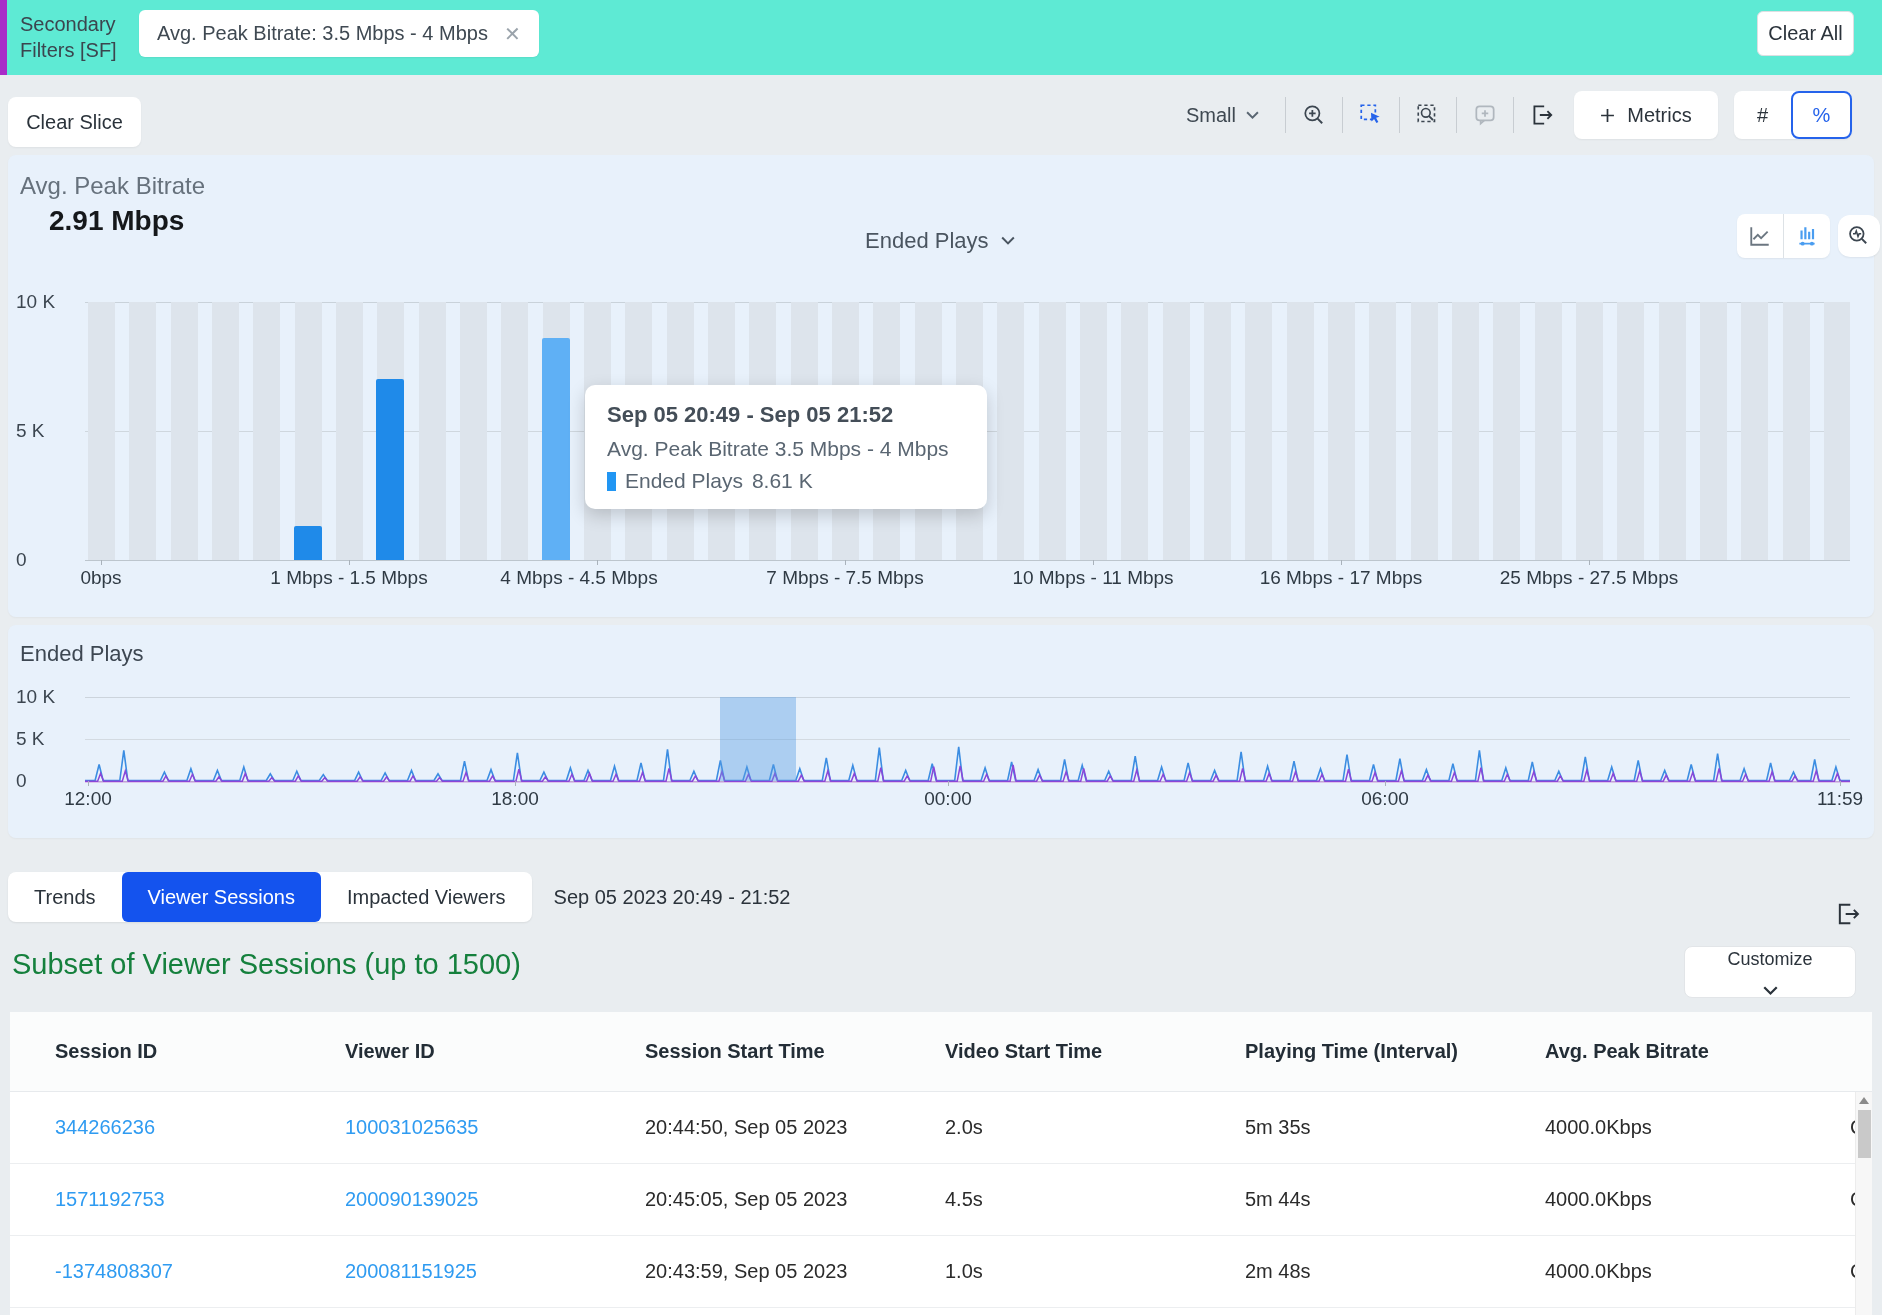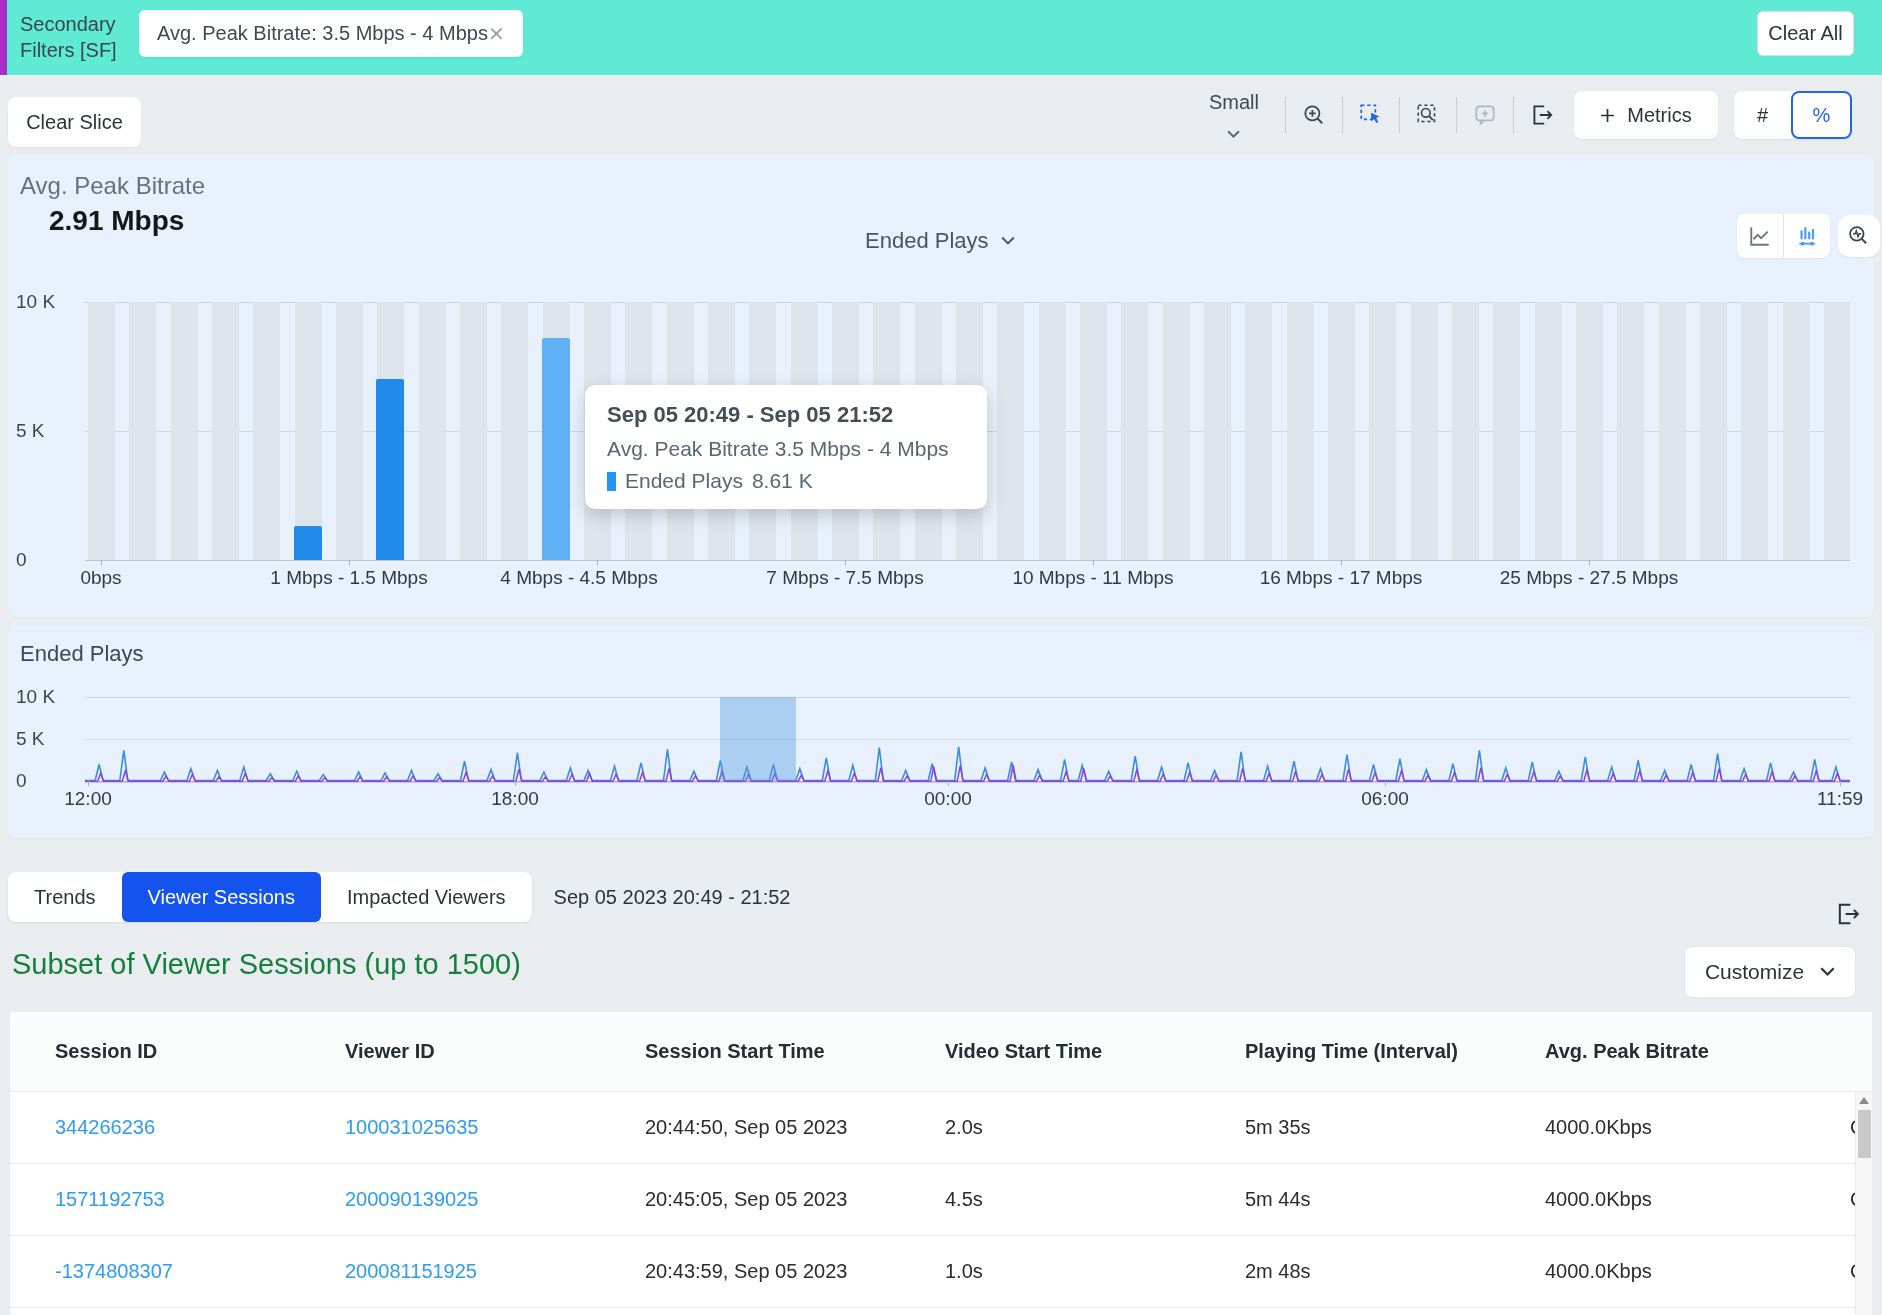--- a/index.html
+++ b/index.html
@@ -5,31 +5,31 @@
   html,body{margin:0;padding:0;background:#dfe4e8;}
   *{box-sizing:border-box;}
   .screen{position:relative;width:1882px;height:1315px;overflow:hidden;
     background:#e9edf0;font-family:"Liberation Sans",sans-serif;color:#2b333b;}
 
   
   .topbar{position:absolute;left:0;top:0;width:1882px;height:75px;background:#5eead4;}
   .topbar-accent{position:absolute;left:0;top:0;width:7px;height:75px;background:#a82cc8;}
   .topbar-label{position:absolute;left:20px;top:11px;width:122px;font-size:20px;line-height:26px;color:#3b454e;}
   .chip{position:absolute;left:139px;top:10px;height:47px;padding:0 18px;background:#fff;border-radius:6px;
-    display:flex;align-items:center;font-size:20px;color:#3f4952;box-shadow:0 1px 2px rgba(0,0,0,.06);}
+    display:flex;align-items:center;gap:16px;font-size:20px;color:#3f4952;box-shadow:0 1px 2px rgba(0,0,0,.06);}
   .chip-x{color:#9aa3ab;font-size:20px;cursor:pointer;}
   .clear-all{position:absolute;left:1757px;top:11px;width:97px;height:45px;background:#fff;border:1px solid #dcdfe2;
     border-radius:6px;display:flex;align-items:center;justify-content:center;font-size:20px;color:#2b333b;cursor:pointer;}
 
   
   .toolbar{position:absolute;left:0;top:75px;width:1882px;height:80px;}
   .clear-slice{position:absolute;left:8px;top:22px;width:133px;height:50px;background:#fff;border-radius:8px;
     display:flex;align-items:center;justify-content:center;font-size:20px;cursor:pointer;box-shadow:0 1px 2px rgba(0,0,0,.05);}
   .tb-right{position:absolute;right:30px;top:16px;height:48px;display:flex;align-items:center;}
-  .size-select{display:flex;align-items:center;gap:16px;font-size:20px;color:#3f4952;cursor:pointer;margin-right:16px;flex-direction:column;}
+  .size-select{display:flex;align-items:center;gap:10px;font-size:20px;color:#3f4952;cursor:pointer;margin-right:16px;}
   .tb-sep{width:1px;height:36px;background:#c8cdd2;margin:0 10px;}
   .icon-btn{width:36px;height:36px;display:flex;align-items:center;justify-content:center;cursor:pointer;background:transparent;border:none;padding:0;}
   .metrics-btn{width:144px;height:48px;background:#fff;border-radius:8px;display:flex;align-items:center;justify-content:center;
     gap:12px;font-size:20px;cursor:pointer;margin:0 16px 0 14px;box-shadow:0 1px 2px rgba(0,0,0,.05);}
   .seg{width:118px;height:48px;background:#fff;border-radius:8px;display:flex;box-shadow:0 1px 2px rgba(0,0,0,.05);}
   .seg-opt{flex:1;display:flex;align-items:center;justify-content:center;font-size:20px;cursor:pointer;color:#2b333b;}
   .seg-opt.active{border:2px solid #2563eb;border-radius:8px;color:#2563eb;}
 
   
   .card{position:absolute;background:#e8f1fb;border-radius:8px;box-shadow:0 1px 2px rgba(0,0,0,.04);}
@@ -70,21 +70,21 @@
   .tabsrow{position:absolute;left:8px;top:872px;display:flex;align-items:center;}
   .tabgroup{display:flex;background:#fff;border-radius:8px;overflow:hidden;box-shadow:0 1px 2px rgba(0,0,0,.08);align-items:flex-end;}
   .tab{height:50px;line-height:50px;padding:0 26px;font-size:20px;color:#2b333b;cursor:pointer;white-space:nowrap;}
   .tab.active{background:#1453ee;color:#fff;font-weight:normal;border-radius:6px;}
   .tabs-ts{margin-left:22px;font-size:20px;color:#2b333b;line-height:50px;}
   .export2{position:absolute;left:1828px;top:894px;width:40px;height:40px;display:flex;align-items:center;justify-content:center;cursor:pointer;}
 
   
   .subset-h{position:absolute;left:12px;top:948px;font-size:29px;color:#15803d;}
   .customize{position:absolute;left:1684px;top:946px;width:172px;height:52px;background:#fff;border:1px solid #e2e5e8;border-radius:8px;
-    display:flex;align-items:center;justify-content:center;gap:16px;font-size:21px;cursor:pointer;}
+    display:flex;align-items:center;justify-content:center;gap:16px;font-size:18px;cursor:pointer;flex-direction:column;}
 
   .table{position:absolute;left:10px;top:1012px;width:1862px;height:311px;background:#fff;overflow:hidden;}
   .trow{display:grid;grid-template-columns:290px 300px 300px 300px 300px 305px 1fr;padding-left:45px;align-items:center;}
   .thead{height:80px;background:#fbfcfc;border-bottom:1px solid #e7eaed;font-weight:bold;font-size:20px;color:#232d36;}
   .tr{height:72px;font-size:20px;color:#2b2b2b;border-bottom:1px solid #eceef0;}
   .td-link{color:#2f9bf1;cursor:pointer;}
   .td-partial{overflow:hidden;white-space:nowrap;width:20px;}
   .vscroll{position:absolute;right:0;top:80px;width:17px;height:223px;background:#f7f7f7;border-left:1px solid #ececec;}
   .vs-arrow{width:0;height:0;margin:5px auto 0;border-left:5px solid transparent;border-right:5px solid transparent;border-bottom:7px solid #8a8a8a;}
   .vs-thumb{position:absolute;left:2px;top:18px;width:13px;height:48px;background:#c9c9c9;}

